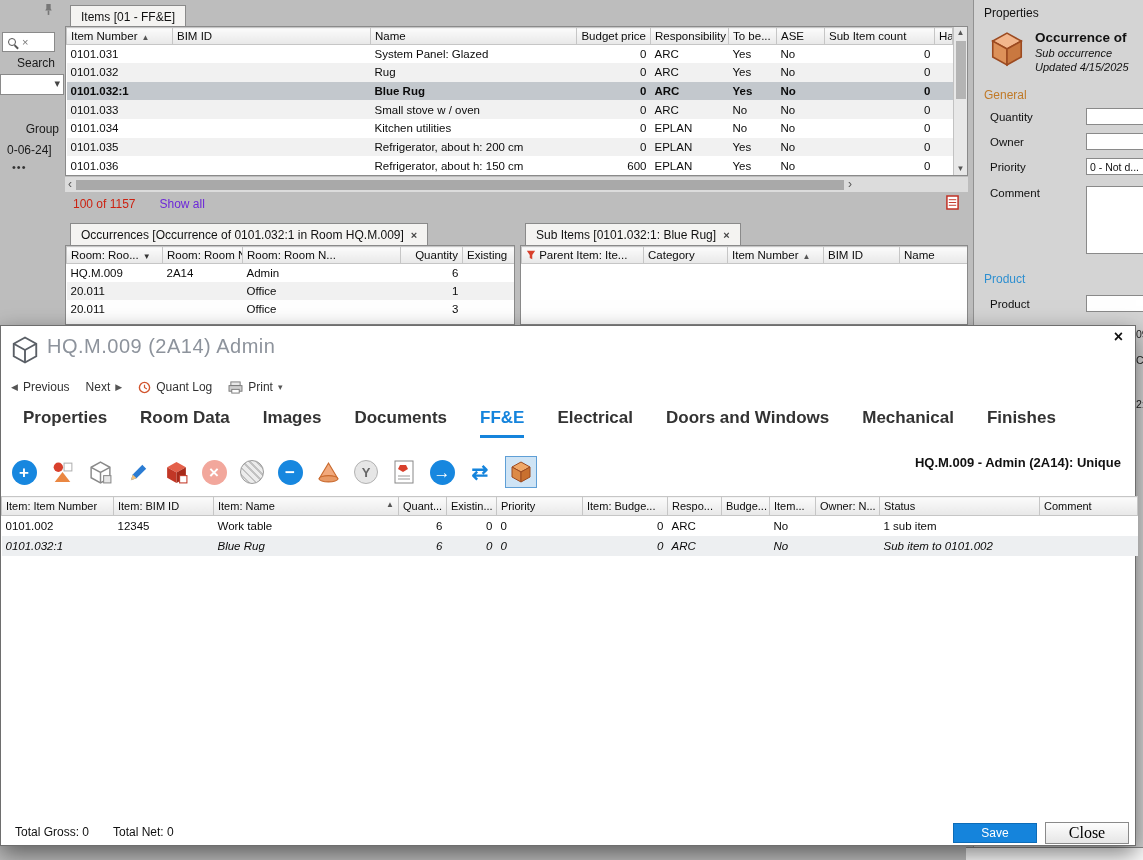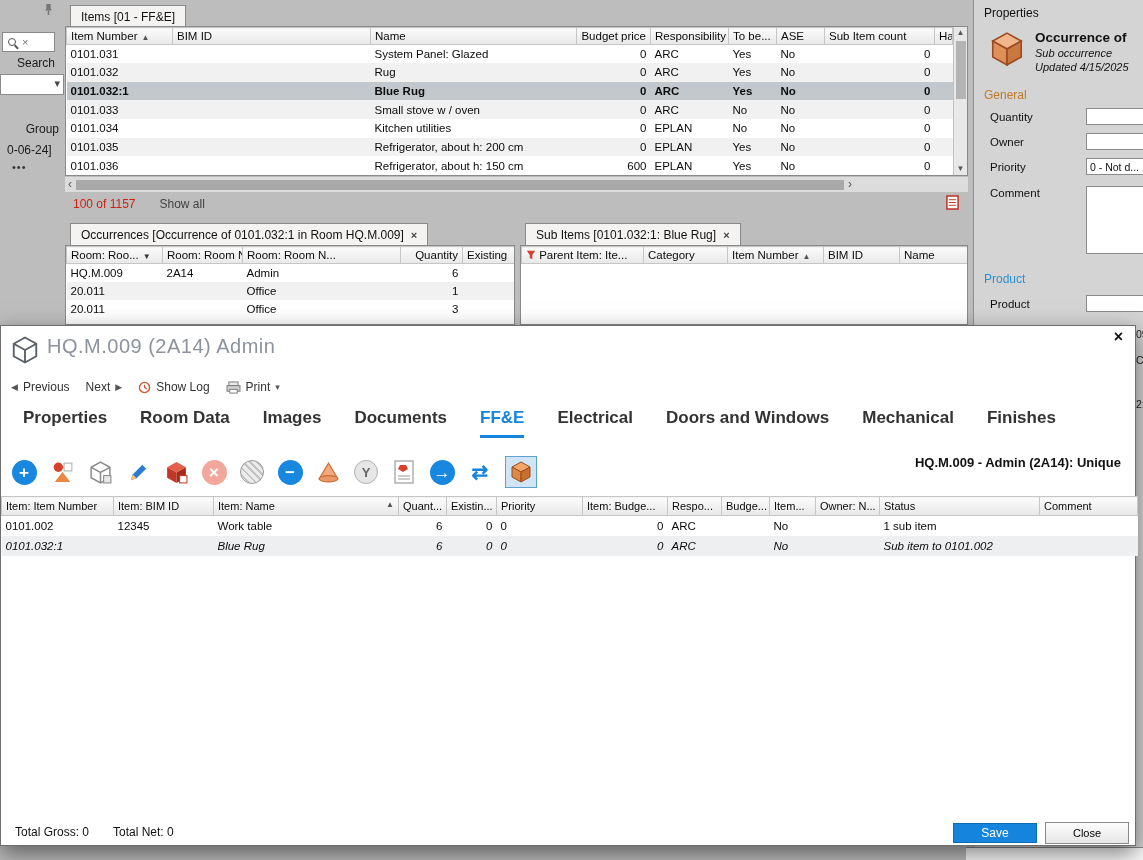--- a/index.html
+++ b/index.html
@@ -39,21 +39,21 @@
   .items-grid tr.sel{background:#c3c8cd !important;font-weight:bold}
   .vscroll{width:15px;background:#e8e8e8;border-left:1px solid #c2c2c2;position:relative;text-align:center}
   .sarrow{font-size:8px;color:#555;line-height:12px;display:block}
   .vthumb{position:absolute;left:2px;top:14px;width:10px;height:58px;background:#b4b4b4}
   .vscroll .sarrow.bottom{position:absolute;bottom:0;left:0;right:0}
   .hscroll{position:absolute;left:0;top:177px;width:903px;height:15px;background:#dcdcdc;display:flex;align-items:center;gap:4px;padding:0 3px}
   .hscroll .sarrow{font-size:12px;line-height:13px;color:#555}
   .hthumb{height:10px;background:#a9a9a9;width:768px}
   .items-status{position:absolute;left:8px;top:195px;width:892px;font-size:12px;display:flex;gap:24px;align-items:center}
   .count{color:#cc2211}
-  .showall{color:#404040}
+  .showall{color:#6d28d9}
   .report-icon{margin-left:auto;margin-right:6px}
 
   
   .occ-pane{position:absolute;left:65px;top:222px;width:450px;height:103px}
   .sub-pane{position:absolute;left:520px;top:222px;width:448px;height:103px}
   .pane-body{position:absolute;left:0;top:23px;right:0;bottom:0;background:#fff;border:1px solid #8a8a8a;overflow:hidden}
   .filter-glyph{font-size:8px;color:#333;margin-left:4px}
 
   
   .props{position:absolute;left:973px;top:0;width:170px;height:860px;background:#d4d4d4;border-left:1px solid #919191;overflow:hidden}
@@ -93,21 +93,21 @@
   .sel-wrap{border:1px solid #5f9fd6;background:#cfe4f5;padding:3px;display:flex;align-items:center;justify-content:center}
   .dlg-context{position:absolute;right:14px;top:129px;font-size:13px;font-weight:bold;white-space:nowrap}
   .dlg-grid{position:absolute;left:0;top:170px;width:1136px}
   .dlg-grid th{font-size:11px;height:19px}
   .dlg-grid td{font-size:11.5px;height:20px}
   .dlg-grid tbody tr:nth-child(even){background:#edeff1}
   .dlg-grid tr.it td{font-style:italic}
   .tg{position:absolute;left:14px;top:499px;font-size:12px}
   .tn{position:absolute;left:112px;top:499px;font-size:12px}
   .btn-save{position:absolute;left:952px;top:497px;width:84px;height:20px;background:#1584dc;color:#fff;border:1px solid #0d6cb8;font-size:12px;font-family:"Liberation Sans",sans-serif}
-  .btn-close{position:absolute;left:1044px;top:496px;width:84px;height:22px;background:linear-gradient(#fdfdfd,#e6e6e6);border:1px solid #8a8a8a;font-size:11px;font-family:Liberation Sans, sans-serif}
+  .btn-close{position:absolute;left:1044px;top:496px;width:84px;height:22px;background:linear-gradient(#fdfdfd,#e6e6e6);border:1px solid #8a8a8a;font-size:16px;font-family:Liberation Serif, serif}
   .log-ico,.print-ico{display:inline-flex}
 </style>
 </head>
 <body>
 
 <div class="screen">
 
   <div class="sidebar">
     <div class="pin">
       <svg width="13" height="13" viewBox="0 0 12 12">
@@ -396,21 +396,21 @@
           <span>Next</span>
           <span class="nav-glyph">▶</span>
         </span>
       <span class="nav-item">
         <span class="log-ico">
             <svg width="13" height="13" viewBox="0 0 14 14">
               <circle cx="7" cy="7" r="5.5" fill="#fff" stroke="#d2552e" stroke-width="1.5"></circle>
               <path d="M7 4 V7 L9.5 8.5" stroke="#d2552e" fill="none" stroke-width="1.3"></path>
             </svg>
           </span>
-        <span>Show Log</span>
+        <span>Quant Log</span>
       </span>
       <span class="nav-item">
         <span class="print-ico">
             <svg width="15" height="13" viewBox="0 0 16 14">
               <rect x="3" y="1" width="10" height="4" fill="#e8e8e8" stroke="#777"></rect>
               <rect x="1" y="5" width="14" height="6" fill="#cfcfcf" stroke="#777"></rect>
               <rect x="4" y="9" width="8" height="4" fill="#fff" stroke="#777"></rect>
             </svg>
           </span>
         <span>Print</span>

